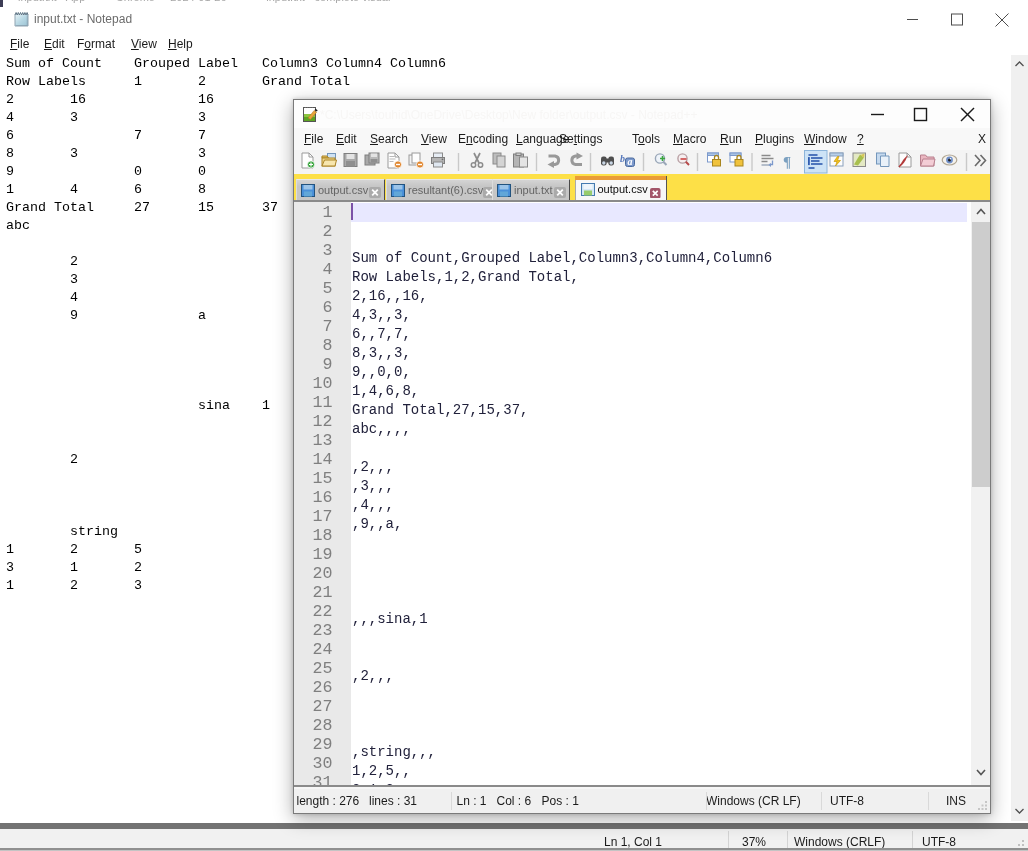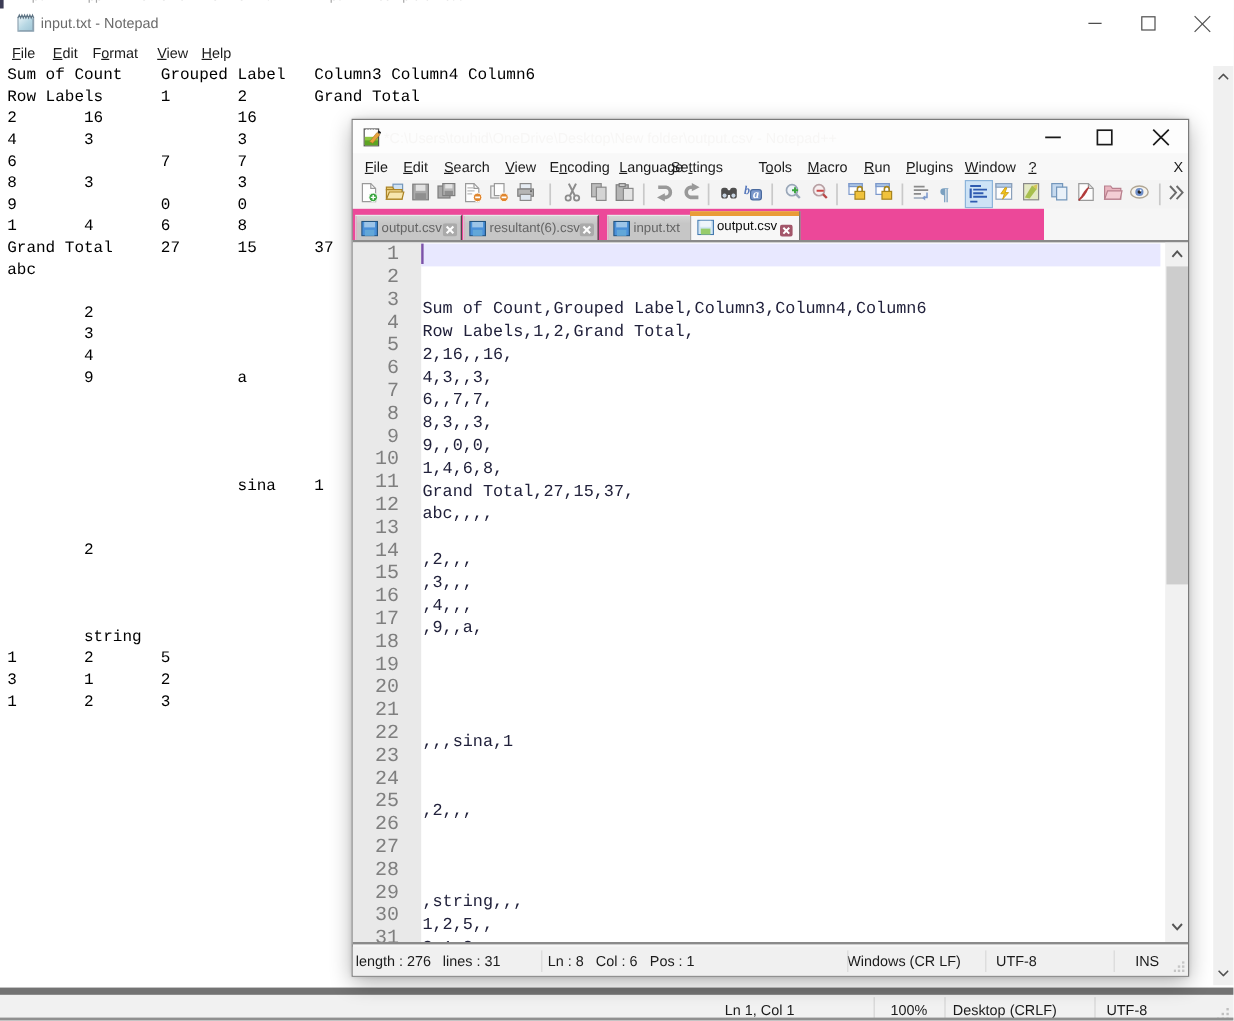--- a/index.html
+++ b/index.html
@@ -101,22 +101,22 @@
   <svg class="abs" style="left:4px;top:6px" width="9" height="6" viewBox="0 0 9 6">
       <path d="M0.5 5 L4.5 1 L8.5 5" fill="none" stroke="#505050" stroke-width="1.3"></path>
     </svg>
   <svg class="abs" style="left:4px;top:753px" width="9" height="6" viewBox="0 0 9 6">
       <path d="M0.5 1 L4.5 5 L8.5 1" fill="none" stroke="#505050" stroke-width="1.3"></path>
     </svg>
 </div>
 
 <div class="abs" id="np-status">
   <span style="left:604px">Ln 1, Col 1</span>
-  <span style="left:742px">100%</span>
-  <span style="left:794px">Desktop (CRLF)</span>
+  <span style="left:742px">37%</span>
+  <span style="left:794px">Windows (CRLF)</span>
   <span style="left:922px">UTF-8</span>
   <div class="vsep" style="left:728px;top:2px;height:20px"></div>
   <div class="vsep" style="left:787px;top:2px;height:20px"></div>
   <div class="vsep" style="left:912px;top:2px;height:20px"></div>
   <svg class="abs" style="left:1014px;top:11px" width="11" height="11" viewBox="0 0 11 11">
     <g fill="#c0c0c0">
         <rect x="8" y="0" width="2" height="2"></rect>
         <rect x="4" y="4" width="2" height="2"></rect>
         <rect x="8" y="4" width="2" height="2"></rect>
         <rect x="0" y="8" width="2" height="2"></rect>
@@ -359,21 +359,21 @@
       <circle cx="8" cy="7.5" r="1.5" fill="#222"></circle>
       <circle cx="9" cy="6.3" r="0.8" fill="#fff"></circle>
     </g>
 
     <g stroke="#6a6a6a" stroke-width="1.6" fill="none">
       <path d="M681 5 l5 5.5 l-5 5.5 M686.5 5 l5 5.5 l-5 5.5"></path>
     </g>
   </svg>
   </div>
 
-  <div class="in" id="npp-tabbar" style="left:0;top:74px;width:576px;height:26px;background:#ec4899;">
+  <div class="in" id="npp-tabbar" style="left:0;top:74px;width:696px;height:26px;background:#fde047;">
 
     <div class="abs tab" style="left:2px;width:87px;">
       <svg class="tfloppy" width="14" height="13" viewBox="0 0 14 13">
           <rect x="0.5" y="0.5" width="13" height="12" fill="#4a90d9" stroke="#23537e"></rect>
           <rect x="2.5" y="1" width="9" height="4.5" fill="#9cc4e8"></rect>
           <rect x="3" y="7.5" width="8" height="5" fill="#62a7d8"></rect>
         </svg>
       <span class="tlabel">output.csv</span>
       <span class="tclose"><svg width="12" height="11" viewBox="0 0 12 11">
             <rect x="0" y="0" width="12" height="11" rx="2" fill="#aaaaaa"></rect>
@@ -385,21 +385,21 @@
           <rect x="0.5" y="0.5" width="13" height="12" fill="#4a90d9" stroke="#23537e"></rect>
           <rect x="2.5" y="1" width="9" height="4.5" fill="#9cc4e8"></rect>
           <rect x="3" y="7.5" width="8" height="5" fill="#62a7d8"></rect>
         </svg>
       <span class="tlabel">resultant(6).csv</span>
       <span class="tclose"><svg width="12" height="11" viewBox="0 0 12 11">
             <rect x="0" y="0" width="12" height="11" rx="2" fill="#aaaaaa"></rect>
             <path d="M3.2 2.7 L8.8 8.3 M8.8 2.7 L3.2 8.3" stroke="#fdfdfd" stroke-width="1.8"></path>
           </svg></span>
     </div>
-    <div class="abs tab" style="left:212px;width:76px;padding-left:22px;">
+    <div class="abs tab" style="left:198px;width:76px;">
       <svg class="tfloppy" width="14" height="13" viewBox="0 0 14 13">
           <rect x="0.5" y="0.5" width="13" height="12" fill="#4a90d9" stroke="#23537e"></rect>
           <rect x="2.5" y="1" width="9" height="4.5" fill="#9cc4e8"></rect>
           <rect x="3" y="7.5" width="8" height="5" fill="#62a7d8"></rect>
         </svg>
       <span class="tlabel">input.txt</span>
       <span class="tclose"><svg width="12" height="11" viewBox="0 0 12 11">
             <rect x="0" y="0" width="12" height="11" rx="2" fill="#aaaaaa"></rect>
             <path d="M3.2 2.7 L8.8 8.3 M8.8 2.7 L3.2 8.3" stroke="#fdfdfd" stroke-width="1.8"></path>
           </svg></span>
@@ -493,21 +493,21 @@
       <div class="abs" style="left:1px;top:20px;width:18px;height:265px;background:#cdcdcd;"></div>
       <svg class="abs" style="left:5px;top:567px" width="10" height="7" viewBox="0 0 10 7">
           <path d="M1 1 L5 5.5 L9 1" fill="none" stroke="#555" stroke-width="1.6"></path>
         </svg>
     </div>
   </div>
 
   <div class="in" id="npp-status" style="left:0;top:689px;width:696px;height:24px;background:#f0f0f0;font-size:12px;color:#1b1b1b;">
     <span class="abs" style="left:2.5px;top:5px">length : 276</span>
     <span class="abs" style="left:75px;top:5px">lines : 31</span>
-    <span class="abs" style="left:162.5px;top:5px">Ln : 8</span>
+    <span class="abs" style="left:162.5px;top:5px">Ln : 1</span>
     <span class="abs" style="left:202.5px;top:5px">Col : 6</span>
     <span class="abs" style="left:247.5px;top:5px">Pos : 1</span>
     <span class="abs" style="left:412px;top:5px">Windows (CR LF)</span>
     <span class="abs" style="left:536px;top:5px">UTF-8</span>
     <span class="abs" style="left:652px;top:5px">INS</span>
     <div class="vsep" style="left:157px;top:3px;height:18px;background:#d9d9d9"></div>
     <div class="vsep" style="left:412px;top:3px;height:18px;background:#d9d9d9"></div>
     <div class="vsep" style="left:527px;top:3px;height:18px;background:#d9d9d9"></div>
     <div class="vsep" style="left:634px;top:3px;height:18px;background:#d9d9d9"></div>
     <svg class="abs" style="left:684px;top:12px" width="10" height="10" viewBox="0 0 10 10">

